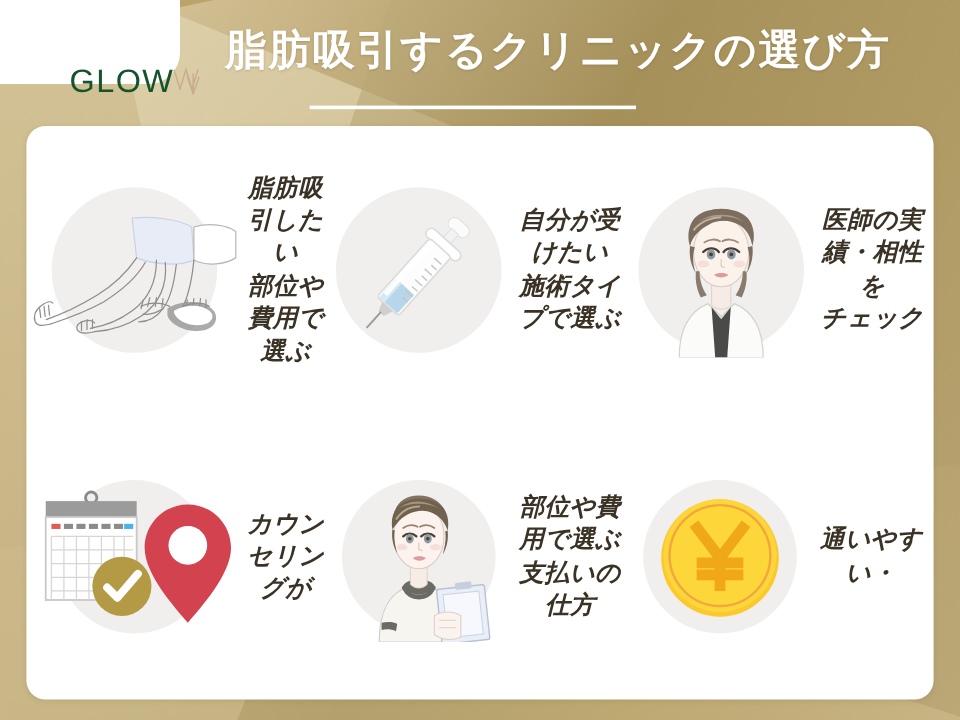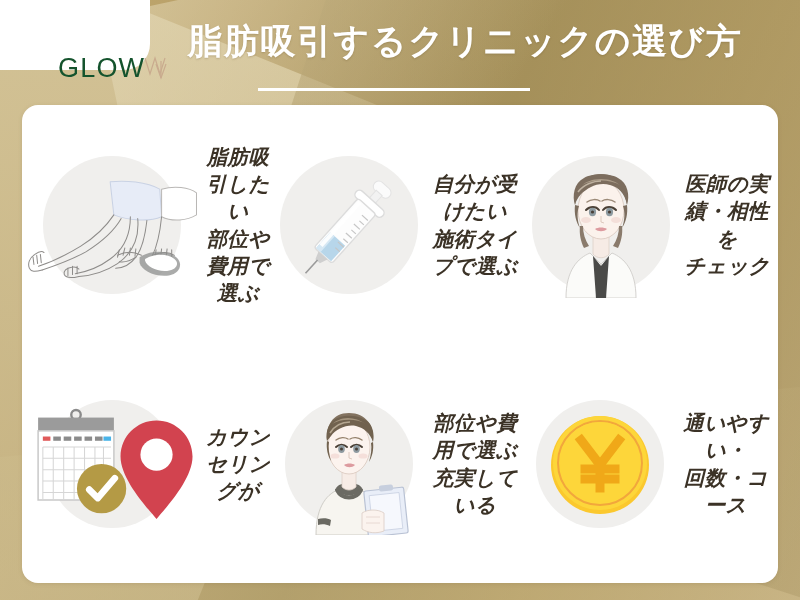--- a/index.html
+++ b/index.html
@@ -405,21 +405,21 @@
               <rect x="97" y="101" width="30" height="36" fill="#f6f8fd" stroke="#cdd5e4" stroke-width="0.9" transform="rotate(-6 112 119)"></rect>
               <rect x="105" y="92" width="14" height="6" rx="2" fill="#c7cfde" transform="rotate(-6 112 95)"></rect>
             </g>
 
             <path d="M88 120 C94 116 104 116 110 120 L110 138 C102 141 94 140 88 136 Z" fill="#fbf3ee" stroke="#ded0c8" stroke-width="0.9"></path>
             <path d="M92 124 h14 M92 130 h14" stroke="#e5d7cf" stroke-width="0.9" fill="none"></path>
           </svg>
         </div>
         <div class="caption">
           <span>部位や費用で選ぶ</span>
-          <span class="l2">充実している</span>
+          <span class="l2">支払いの仕方</span>
         </div>
       </div>
 
       <div class="cell">
         <div class="icon-wrap">
           <div class="disc small"></div>
           <svg class="art" width="130" height="130" viewBox="0 0 130 130">
             <circle cx="65" cy="66" r="49" fill="#fbc82e"></circle>
             <circle cx="65" cy="64" r="47" fill="#fdd63a"></circle>
             <circle cx="65" cy="64" r="42" fill="none" stroke="#f2a73c" stroke-width="2"></circle>
@@ -428,19 +428,18 @@
               <path d="M46 41 L65 66"></path>
               <path d="M84 41 L65 66"></path>
               <path d="M65 66 L65 89"></path>
               <path d="M50 70 L80 70"></path>
               <path d="M50 80 L80 80"></path>
             </g>
           </svg>
         </div>
         <div class="caption">
           <span>通いやすい・</span>
-          <span class="l2">回数・コース</span>
         </div>
       </div>
 
     </div>
   </div>
 </div>
 
 </body></html>

